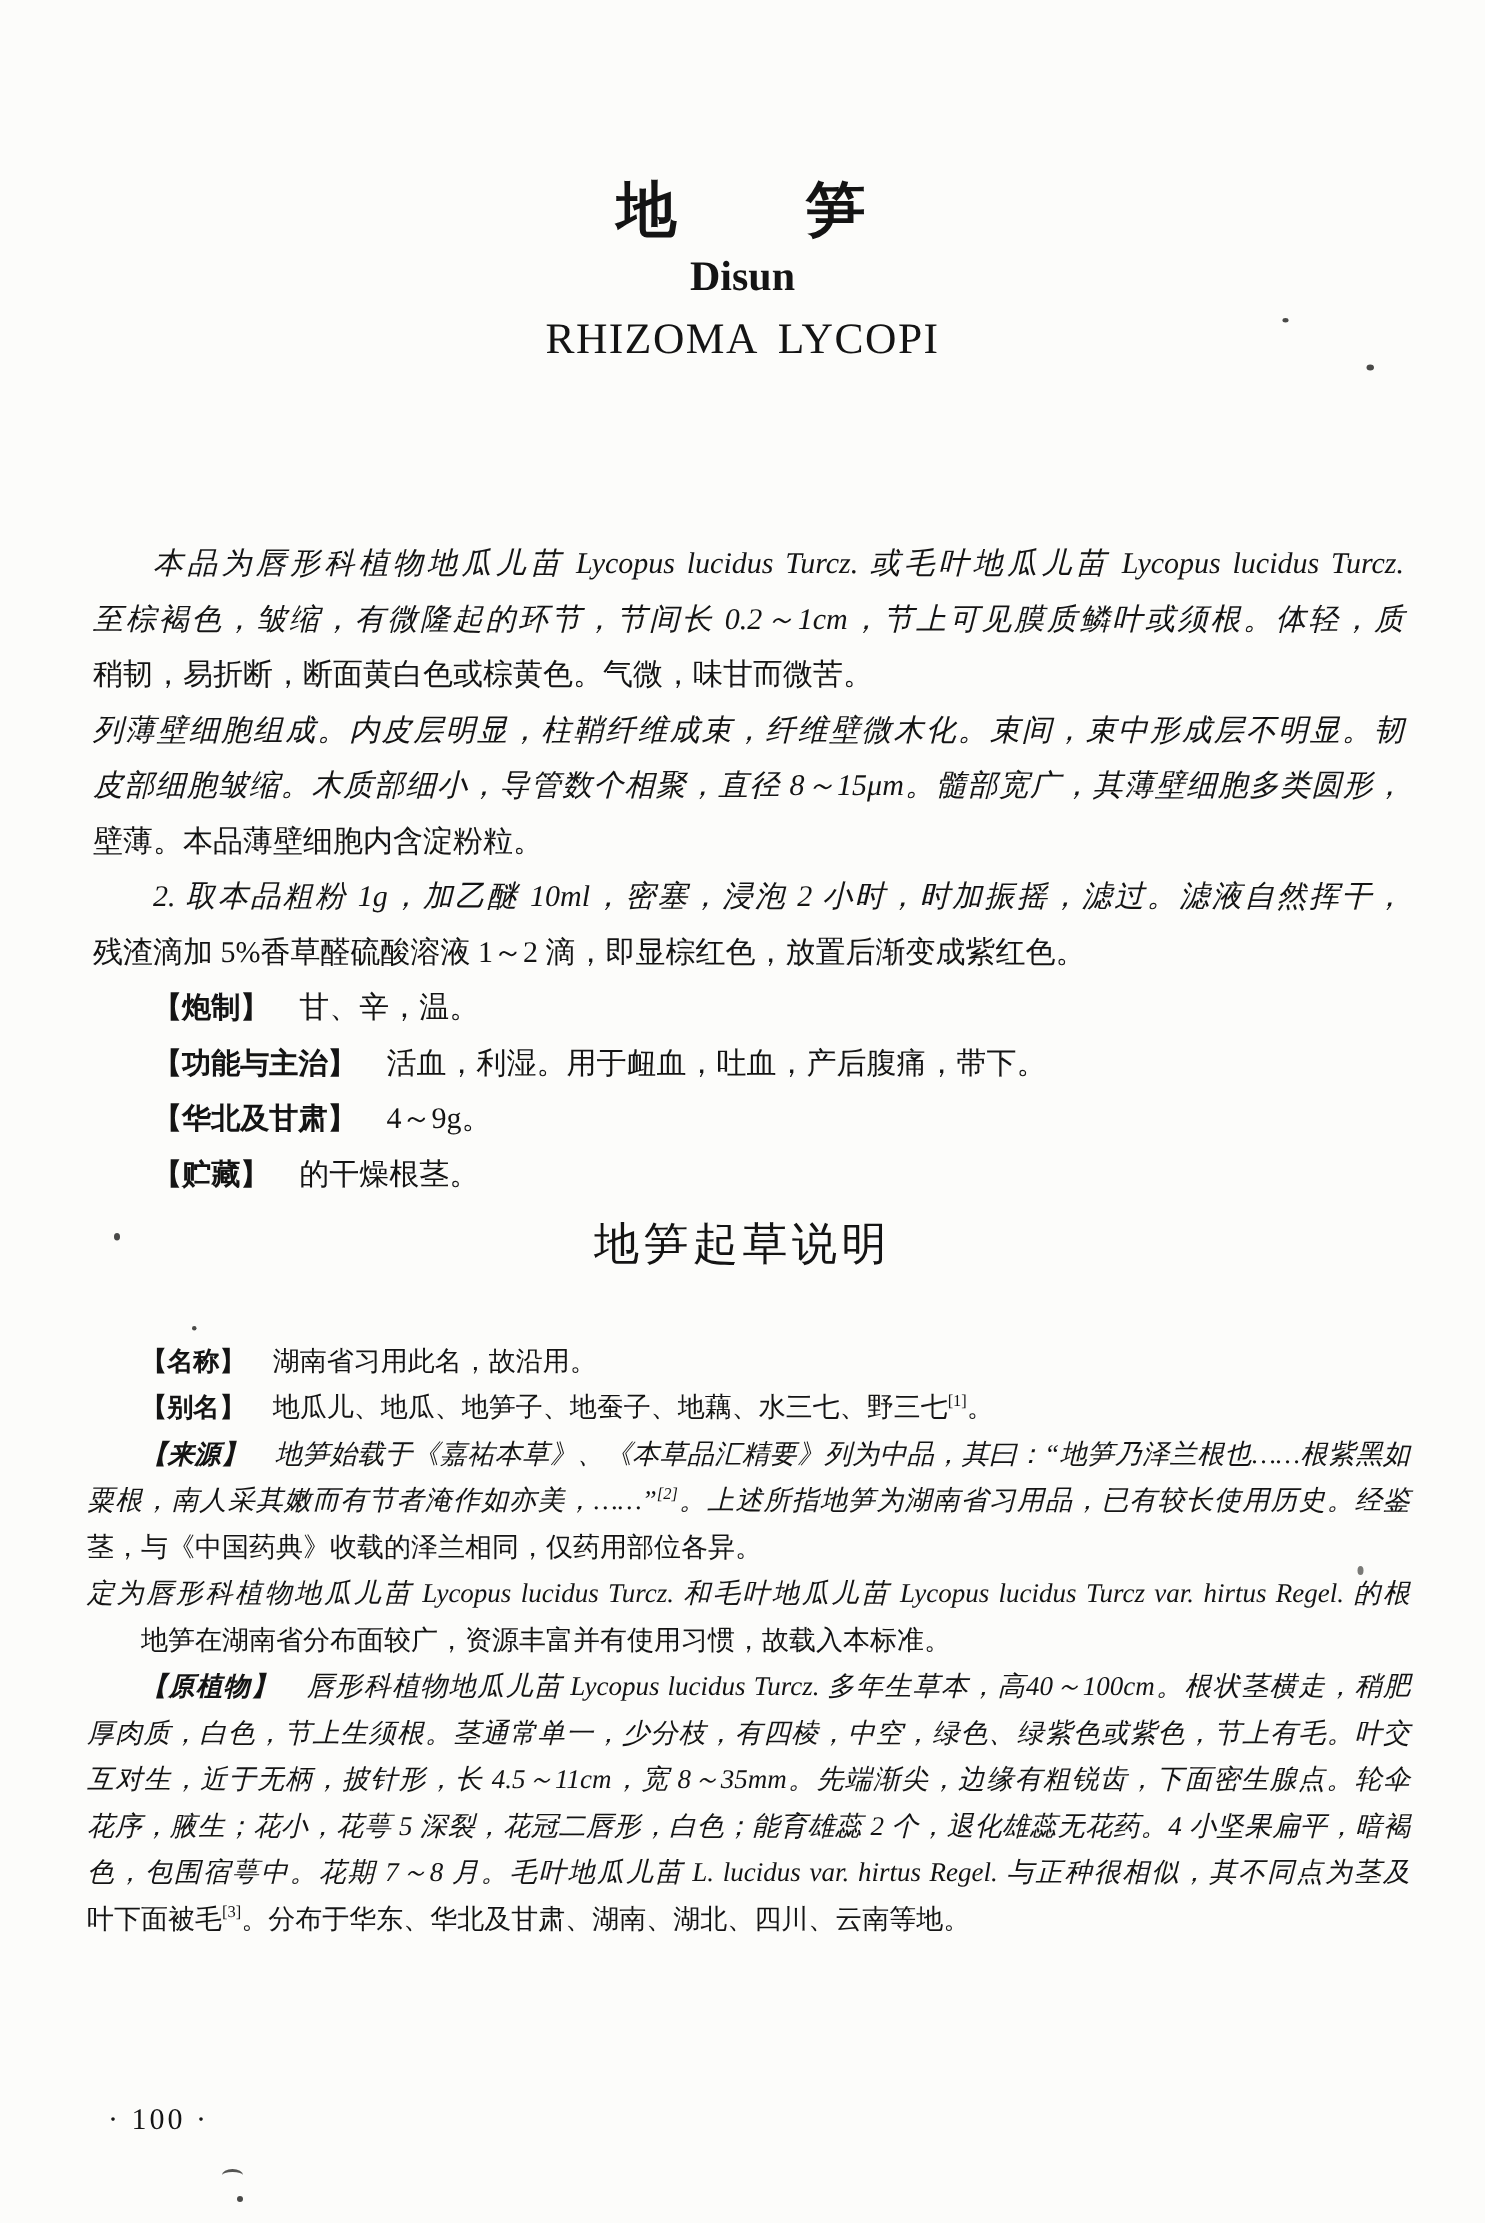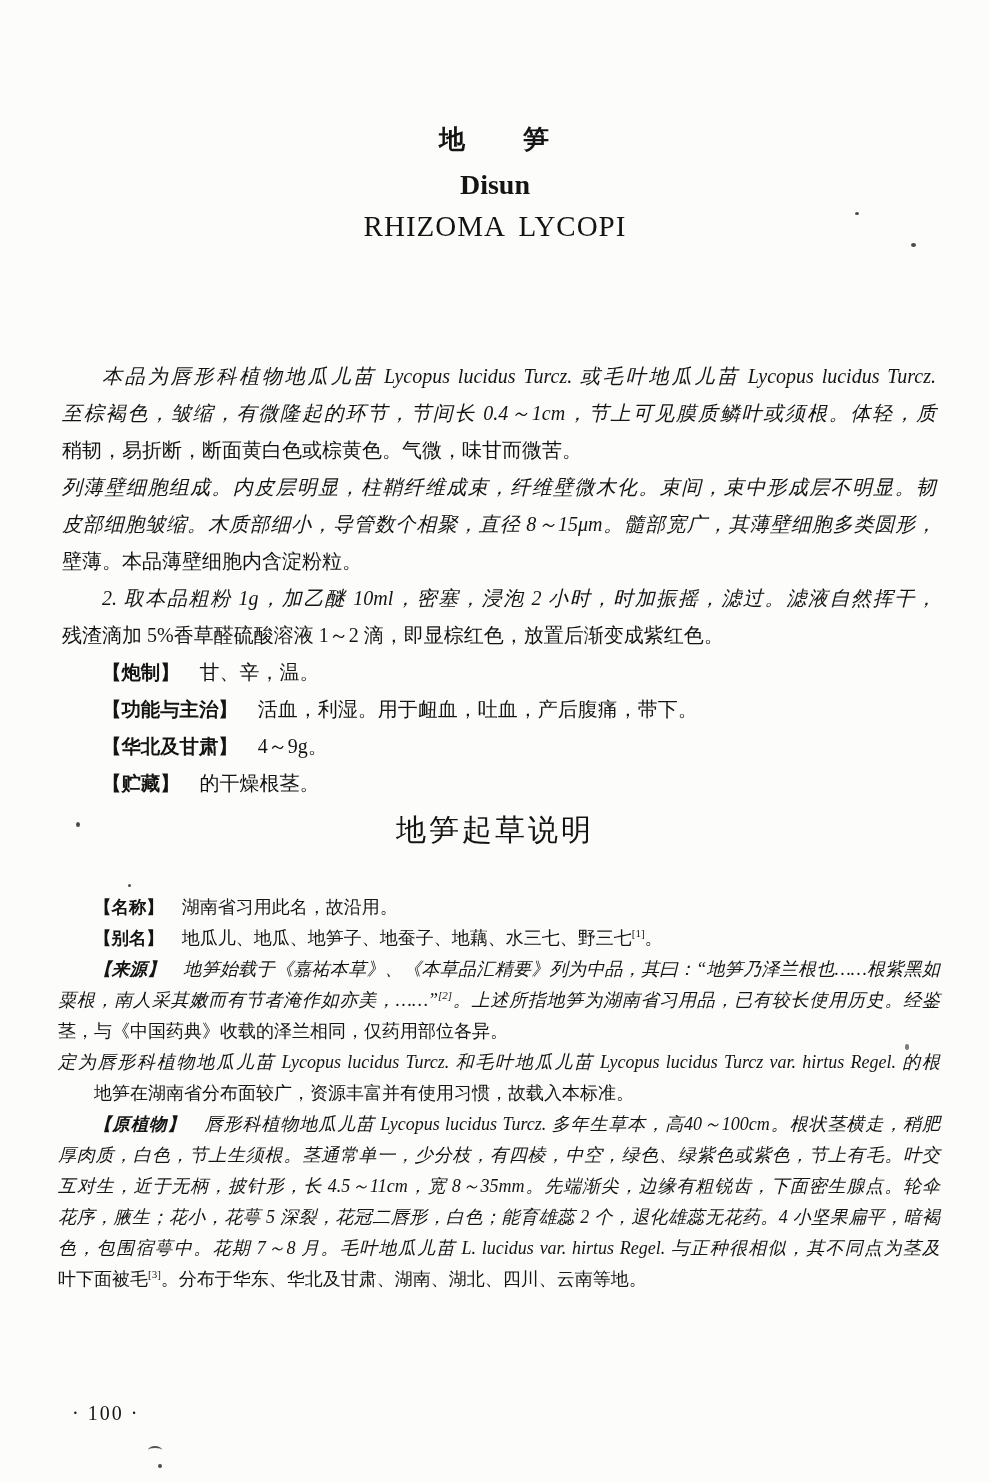--- a/index.html
+++ b/index.html
@@ -12,21 +12,21 @@
     margin: 0 auto;
     background: #fcfcfa;
     color: #141414;
     font-family: "Liberation Serif", "DejaVu Serif", serif;
     overflow: hidden;
   }
 
   
   .titles { padding-top: 116px; text-align: center; }
   .title-cn {
-    font-size: 26px; font-weight: bold; line-height: 48px;
+    font-size: 40px; font-weight: bold; line-height: 48px;
     letter-spacing: 2px;
   }
   .title-ro {
     font-size: 28px; font-weight: bold; line-height: 38px; margin-top: 2px;
   }
   .title-la {
     font-size: 29px; font-weight: normal; line-height: 40px; margin-top: 2px;
     letter-spacing: 1px; word-spacing: 6px;
   }
 
@@ -83,21 +83,21 @@
 <div class="page">
 
   <div class="titles">
     <div class="title-cn">地　　笋</div>
     <div class="title-ro">Disun</div>
     <div class="title-la">RHIZOMA LYCOPI</div>
   </div>
 
   <div class="body-top">
       <div class="line line-just indent"><span>本品为唇形科植物地瓜儿苗 Lycopus lucidus Turcz. 或毛叶地瓜儿苗 Lycopus lucidus Turcz.</span></div>
-      <div class="line line-just"><span>至棕褐色，皱缩，有微隆起的环节，节间长 0.4～1cm，节上可见膜质鳞叶或须根。体轻，质</span></div>
+      <div class="line line-just"><span>至棕褐色，皱缩，有微隆起的环节，节间长 0.2～1cm，节上可见膜质鳞叶或须根。体轻，质</span></div>
       <div class="line line-last"><span>稍韧，易折断，断面黄白色或棕黄色。气微，味甘而微苦。</span></div>
       <div class="line line-just"><span>列薄壁细胞组成。内皮层明显，柱鞘纤维成束，纤维壁微木化。束间，束中形成层不明显。韧</span></div>
       <div class="line line-just"><span>皮部细胞皱缩。木质部细小，导管数个相聚，直径 8～15μm。髓部宽广，其薄壁细胞多类圆形，</span></div>
       <div class="line line-last"><span>壁薄。本品薄壁细胞内含淀粉粒。</span></div>
       <div class="line line-just indent"><span>2. 取本品粗粉 1g，加乙醚 10ml，密塞，浸泡 2 小时，时加振摇，滤过。滤液自然挥干，</span></div>
       <div class="line line-last"><span>残渣滴加 5%香草醛硫酸溶液 1～2 滴，即显棕红色，放置后渐变成紫红色。</span></div>
       <div class="line line-last indent"><span class="b">【炮制】</span><span>　甘、辛，温。</span></div>
       <div class="line line-last indent"><span class="b">【功能与主治】</span><span>　活血，利湿。用于衄血，吐血，产后腹痛，带下。</span></div>
       <div class="line line-last indent"><span class="b">【华北及甘肃】</span><span>　4～9g。</span></div>
       <div class="line line-last indent"><span class="b">【贮藏】</span><span>　的干燥根茎。</span></div>

